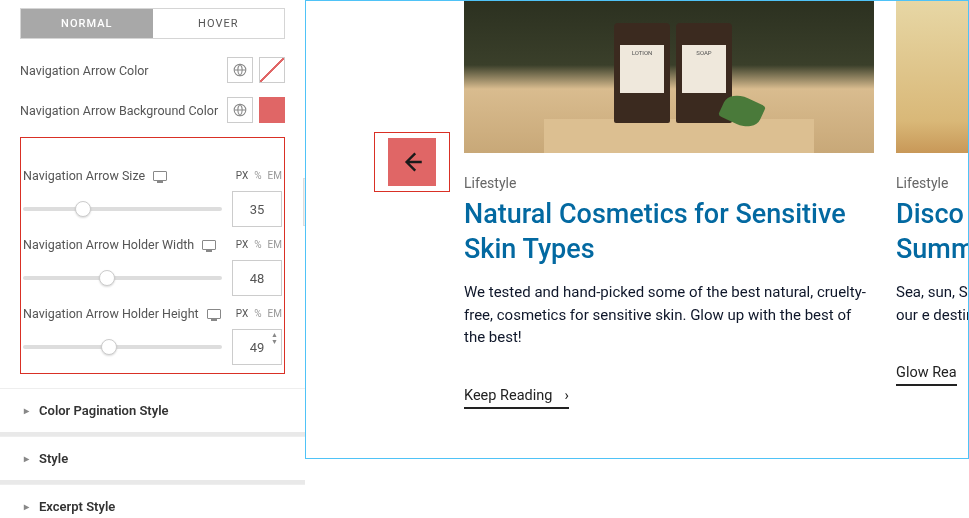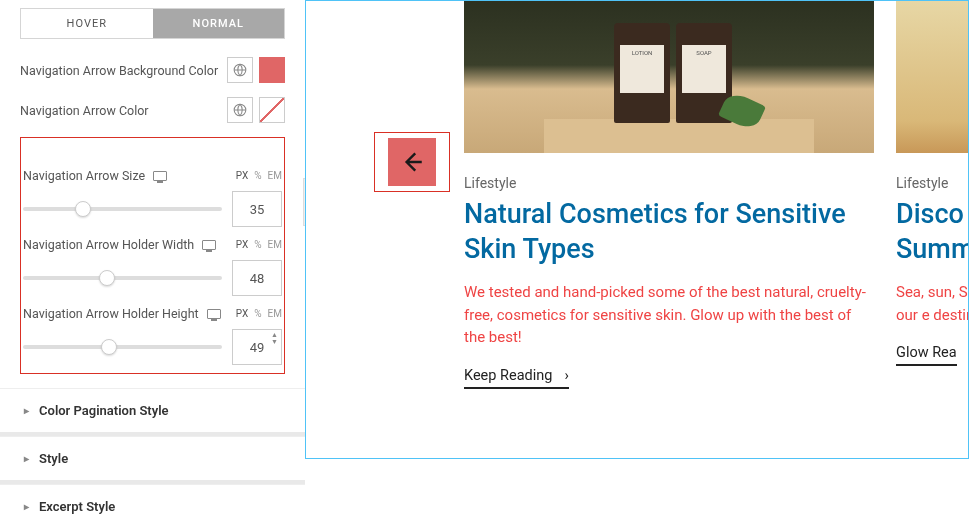--- a/index.html
+++ b/index.html
@@ -37,59 +37,59 @@
 .bottle{position:absolute;bottom:30px;width:56px;height:100px;background:#3b2a1f;border-radius:4px 4px 2px 2px}
 .bottle .label{position:absolute;top:22px;left:6px;right:6px;height:48px;background:#efe8dc;font-size:6px;color:#555;text-align:center;padding-top:4px}
 .b1{left:150px}
 .b2{left:212px}
 .leaf{position:absolute;width:40px;height:28px;background:#4a7a3a;border-radius:50% 10% 50% 10%;bottom:28px;left:258px;transform:rotate(25deg)}
 .pedestal{position:absolute;bottom:0;left:80px;right:60px;height:34px;background:#dcbf91}
 .arrow-box{position:absolute;left:68px;top:131px;width:76px;height:60px;border:1.5px solid #d93025;display:flex;align-items:center;justify-content:center}
 .arrow-inner{width:48px;height:48px;background:#e06666;display:flex;align-items:center;justify-content:center}
 .cat{font-size:14px;color:#666;margin:22px 0 6px}
 .title{font-size:27px;font-weight:500;color:#0369a1;line-height:1.3;margin-bottom:14px}
-.desc{font-size:15px;color:#ef4444;line-height:1.5;margin-bottom:16px}
+.desc{font-size:15px;color:#0f172a;line-height:1.5;margin-bottom:36px}
 .keep{font-size:14.5px;color:#222;border-bottom:2px solid #222;padding-bottom:3px;display:inline-flex;align-items:center;gap:12px}
 .img2{width:110px;height:160px;background:linear-gradient(180deg,#e8d9a8 0%,#d9b878 80%,#c89858 100%)}
 </style>
 </head>
 <body>
 
 <div class="sidebar">
   <div class="tab-row">
+    <div class="tab active">NORMAL</div>
     <div class="tab inactive">HOVER</div>
-    <div class="tab active">NORMAL</div>
+  </div>
+
+  <div class="row">
+    <div class="lbl">Navigation Arrow Color</div>
+    <div class="ctrls">
+      <div class="globe-btn">
+        <svg width="14" height="14" viewBox="0 0 24 24" fill="none" stroke="#888" stroke-width="1.8">
+            <circle cx="12" cy="12" r="10"></circle>
+            <path d="M2 12h20M12 2a15 15 0 010 20M12 2a15 15 0 000 20"></path>
+          </svg>
+      </div>
+      <div class="swatch diag"></div>
+    </div>
   </div>
 
   <div class="row">
     <div class="lbl">Navigation Arrow Background Color</div>
     <div class="ctrls">
       <div class="globe-btn">
         <svg width="14" height="14" viewBox="0 0 24 24" fill="none" stroke="#888" stroke-width="1.8">
             <circle cx="12" cy="12" r="10"></circle>
             <path d="M2 12h20M12 2a15 15 0 010 20M12 2a15 15 0 000 20"></path>
           </svg>
       </div>
       <div class="swatch red"></div>
     </div>
   </div>
 
-  <div class="row">
-    <div class="lbl">Navigation Arrow Color</div>
-    <div class="ctrls">
-      <div class="globe-btn">
-        <svg width="14" height="14" viewBox="0 0 24 24" fill="none" stroke="#888" stroke-width="1.8">
-            <circle cx="12" cy="12" r="10"></circle>
-            <path d="M2 12h20M12 2a15 15 0 010 20M12 2a15 15 0 000 20"></path>
-          </svg>
-      </div>
-      <div class="swatch diag"></div>
-    </div>
-  </div>
-
   <div class="redbox">
     <div class="slider-head">
       <div class="lbl">
           <span>Navigation Arrow Size</span>
           <span class="device-icon"></span>
         </div>
       <div class="units">
           <span class="u-active">PX</span>
           <span>%</span>
           <span>EM</span>

